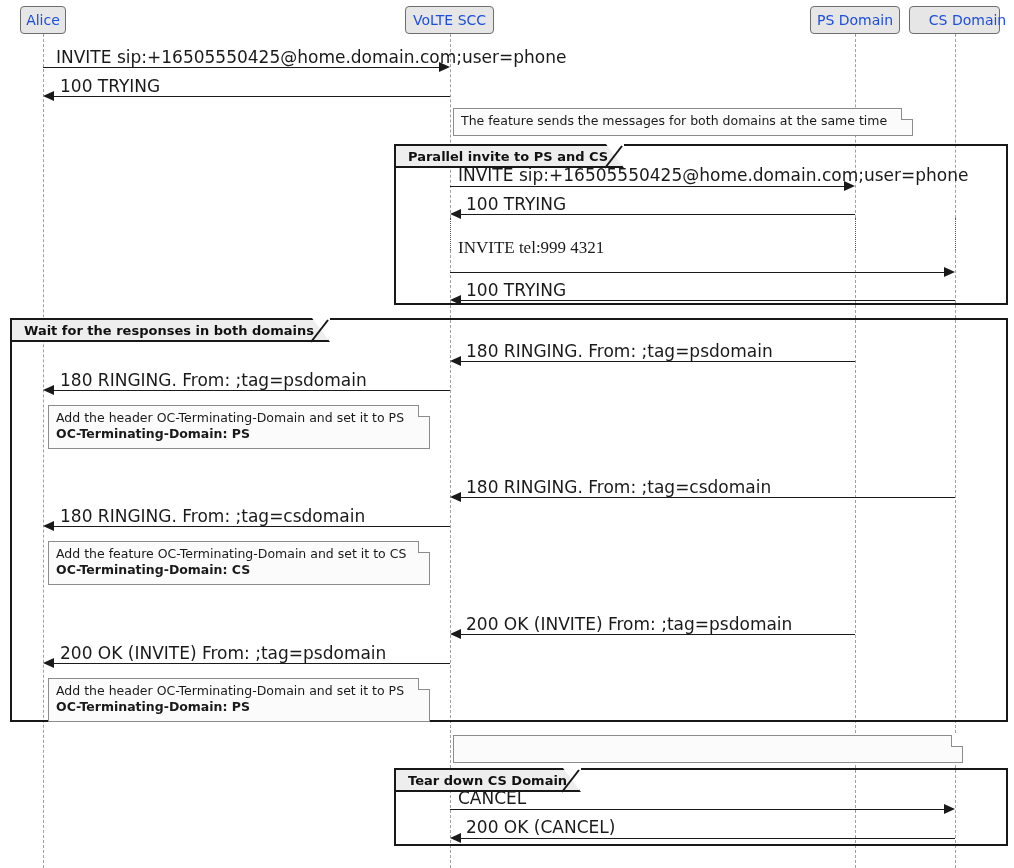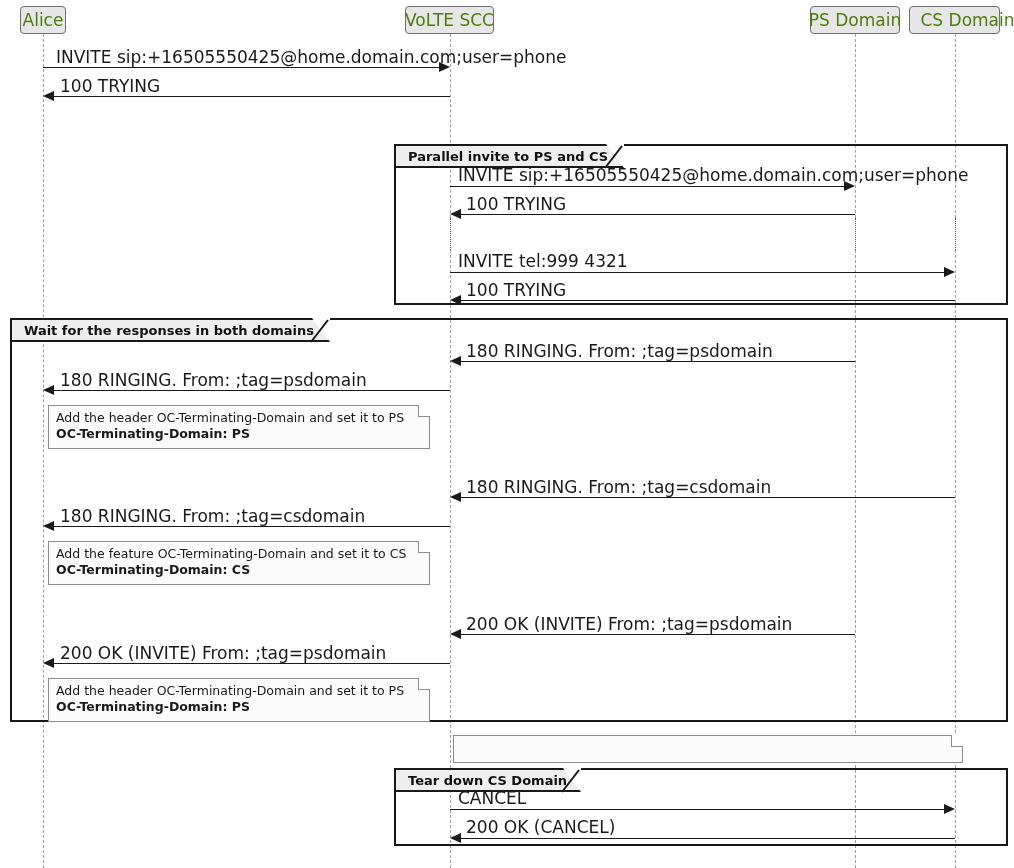--- a/index.html
+++ b/index.html
@@ -22,22 +22,22 @@
   
   .participant {
     position: absolute;
     box-sizing: border-box;
     background: #E6E6E6;
     border: 1px solid #6E6E6E;
     border-radius: 4px;
     display: flex;
     align-items: center;
     justify-content: center;
-    font-size: 17px;
-    color: #4d7c0f;
+    font-size: 14px;
+    color: #1d4ed8;
     white-space: nowrap;
     height: 28px;
   }
 
   
   .lifeline {
     position: absolute;
     width: 0;
     border-left: 1px dashed #A0A0A0;
   }
@@ -180,39 +180,43 @@
   <div class="lifeline" style="left:955px; top:250px; height:618px;"></div>
 
   <div class="msg-label" style="left:56px; top:50px;">INVITE sip:+16505550425@home.domain.com;user=phone</div>
   <div class="msg" style="left:43px; top:67px; width:396px;"></div>
   <div class="arrowhead right" style="left:439px; top:62px;"></div>
 
   <div class="msg-label" style="left:60px; top:79px;">100 TRYING</div>
   <div class="msg" style="left:54px; top:96px; width:396px;"></div>
   <div class="arrowhead left" style="left:43px; top:91px;"></div>
 
+  <div class="note" style="left:453px; top:108px; width:460px; height:28px;">
+    <span class="fold"></span>
+    <div>The feature sends the messages for both domains at the same time</div>
+  </div>
 
   <div class="group" style="left:394px; top:144px; width:614px; height:161px;"></div>
   <div class="group-header" style="left:396px; top:146px; width:228px;">
     <span>Parallel invite to PS and CS</span>
     <span class="notch"></span>
     <svg class="notch-line" viewBox="0 0 26 26">
       <line x1="8" y1="24" x2="25" y2="2" stroke="#181818" stroke-width="2"></line>
     </svg>
   </div>
 
   <div class="msg-label" style="left:458px; top:168px;">INVITE sip:+16505550425@home.domain.com;user=phone</div>
   <div class="msg" style="left:450px; top:186px; width:394px;"></div>
   <div class="arrowhead right" style="left:844px; top:181px;"></div>
 
   <div class="msg-label" style="left:466px; top:197px;">100 TRYING</div>
   <div class="msg" style="left:461px; top:214px; width:394px;"></div>
   <div class="arrowhead left" style="left:450px; top:209px;"></div>
 
-  <div class="msg-label" style="left:458px; top:254px;">INVITE tel:999 4321</div>
+  <div class="msg-label" style="left:458px; top:241px;font-family:Liberation Serif, serif;">INVITE tel:999 4321</div>
   <div class="msg" style="left:450px; top:272px; width:494px;"></div>
   <div class="arrowhead right" style="left:944px; top:267px;"></div>
 
   <div class="msg-label" style="left:466px; top:283px;">100 TRYING</div>
   <div class="msg" style="left:461px; top:300px; width:494px;"></div>
   <div class="arrowhead left" style="left:450px; top:295px;"></div>
 
   <div class="group" style="left:10px; top:318px; width:998px; height:404px;"></div>
   <div class="group-header" style="left:12px; top:320px; width:318px;">
     <span>Wait for the responses in both domains</span>

